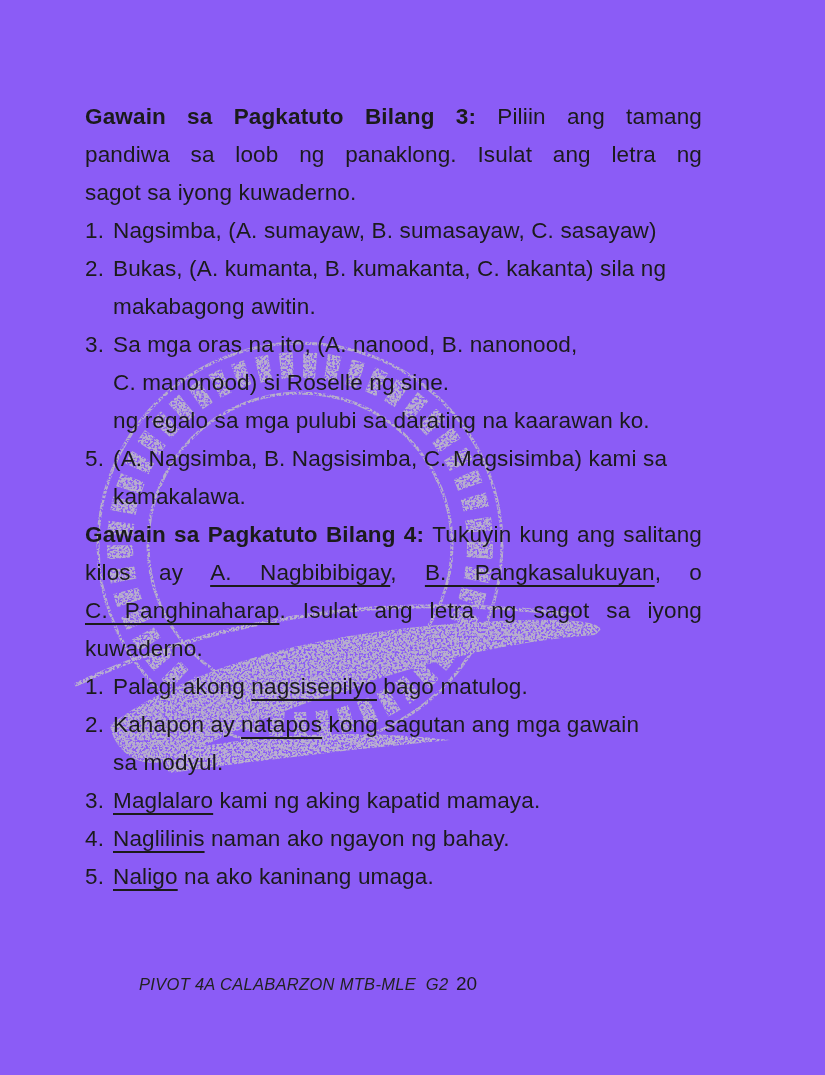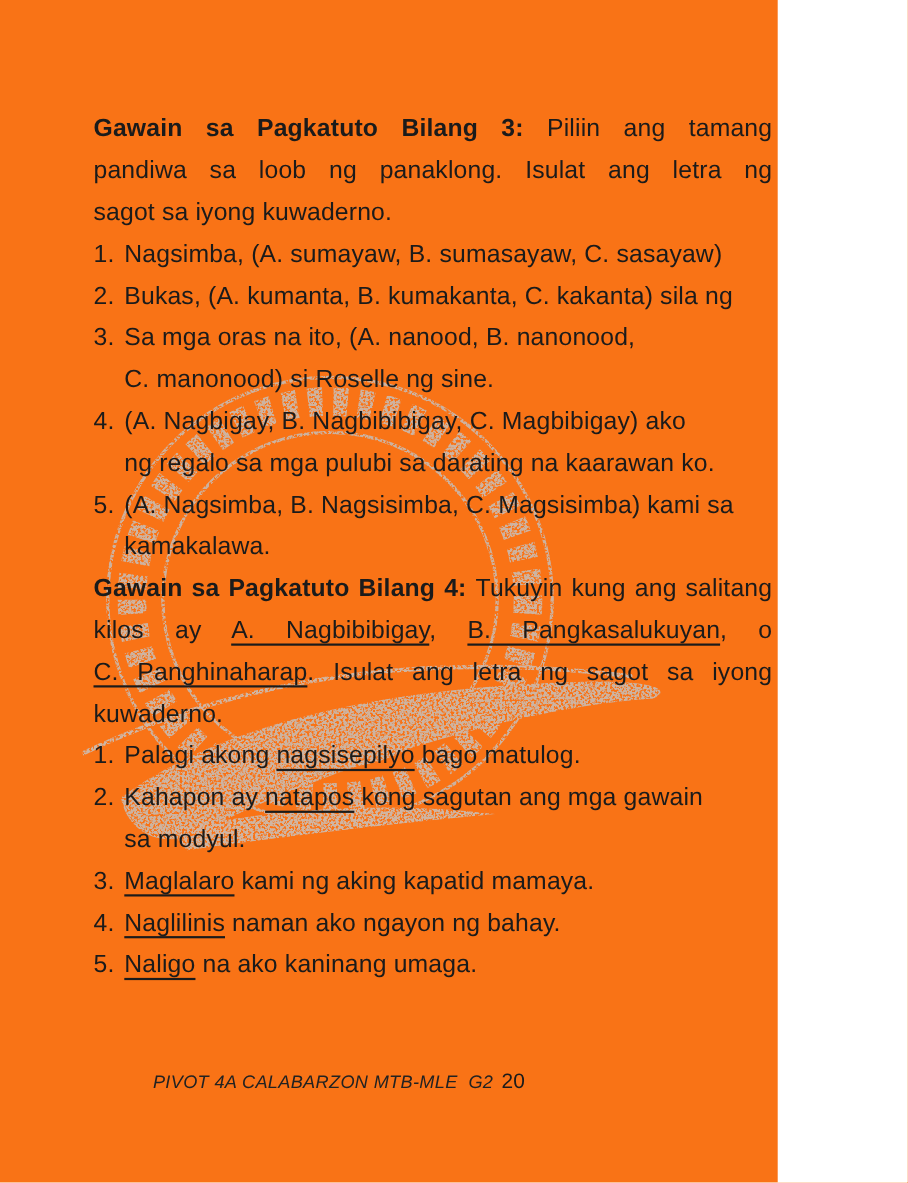--- a/index.html
+++ b/index.html
@@ -1,21 +1,21 @@
 <!DOCTYPE html>
 <html><head>
 <meta charset="utf-8">
 <style>
   * { margin: 0; padding: 0; box-sizing: border-box; }
   html, body { background: #ffffff; }
   .page {
     position: relative;
-    width: 707px;
+    width: 825px;
     height: 1075px;
-    background: #f97316;
+    background: #8b5cf6;
     overflow: hidden;
     font-family: "Liberation Sans", sans-serif;
     color: #1b1b1b;
   }
   .watermark {
     position: absolute;
     left: 55px;
     top: 325px;
     width: 570px;
     height: 460px;
@@ -103,25 +103,25 @@
   <div class="content">
 
     <section>
       <div class="line just"><span class="b">Gawain sa Pagkatuto Bilang 3</span><span class="b">: </span><span>Piliin ang tamang</span></div>
       <div class="line just">pandiwa sa loob ng panaklong.  Isulat ang letra ng</div>
       <div class="line">sagot sa iyong kuwaderno.</div>
 
       <div class="line"><span class="num">1.</span><span>Nagsimba, (A. sumayaw, B. sumasayaw, C. sasayaw)</span></div>
 
       <div class="line"><span class="num">2.</span><span>Bukas, (A. kumanta, B. kumakanta, C. kakanta) sila ng</span></div>
+      <div class="line cont">makabagong awitin.</div>
 
       <div class="line"><span class="num">3.</span><span>Sa mga oras na ito, (A. nanood, B. nanonood,</span></div>
       <div class="line cont">C. manonood) si Roselle ng sine.</div>
 
-      <div class="line"><span class="num">4.</span><span>(A. Nagbigay, B. Nagbibibigay, C. Magbibigay) ako</span></div>
       <div class="line cont">ng regalo sa mga pulubi sa darating na kaarawan ko.</div>
 
       <div class="line"><span class="num">5.</span><span>(A. Nagsimba, B. Nagsisimba, C. Magsisimba) kami sa</span></div>
       <div class="line cont">kamakalawa.</div>
     </section>
 
     <section>
       <div class="line just"><span class="b">Gawain sa Pagkatuto Bilang 4</span><span class="b">: </span><span>Tukuyin kung ang salitang</span></div>
       <div class="line just"><span>kilos ay </span><span class="u">A. Nagbibibigay</span><span>, </span><span class="u">B. Pangkasalukuyan</span><span>, o</span></div>
       <div class="line just"><span class="u">C. Panghinaharap</span><span>. Isulat ang letra ng sagot sa iyong</span></div>

